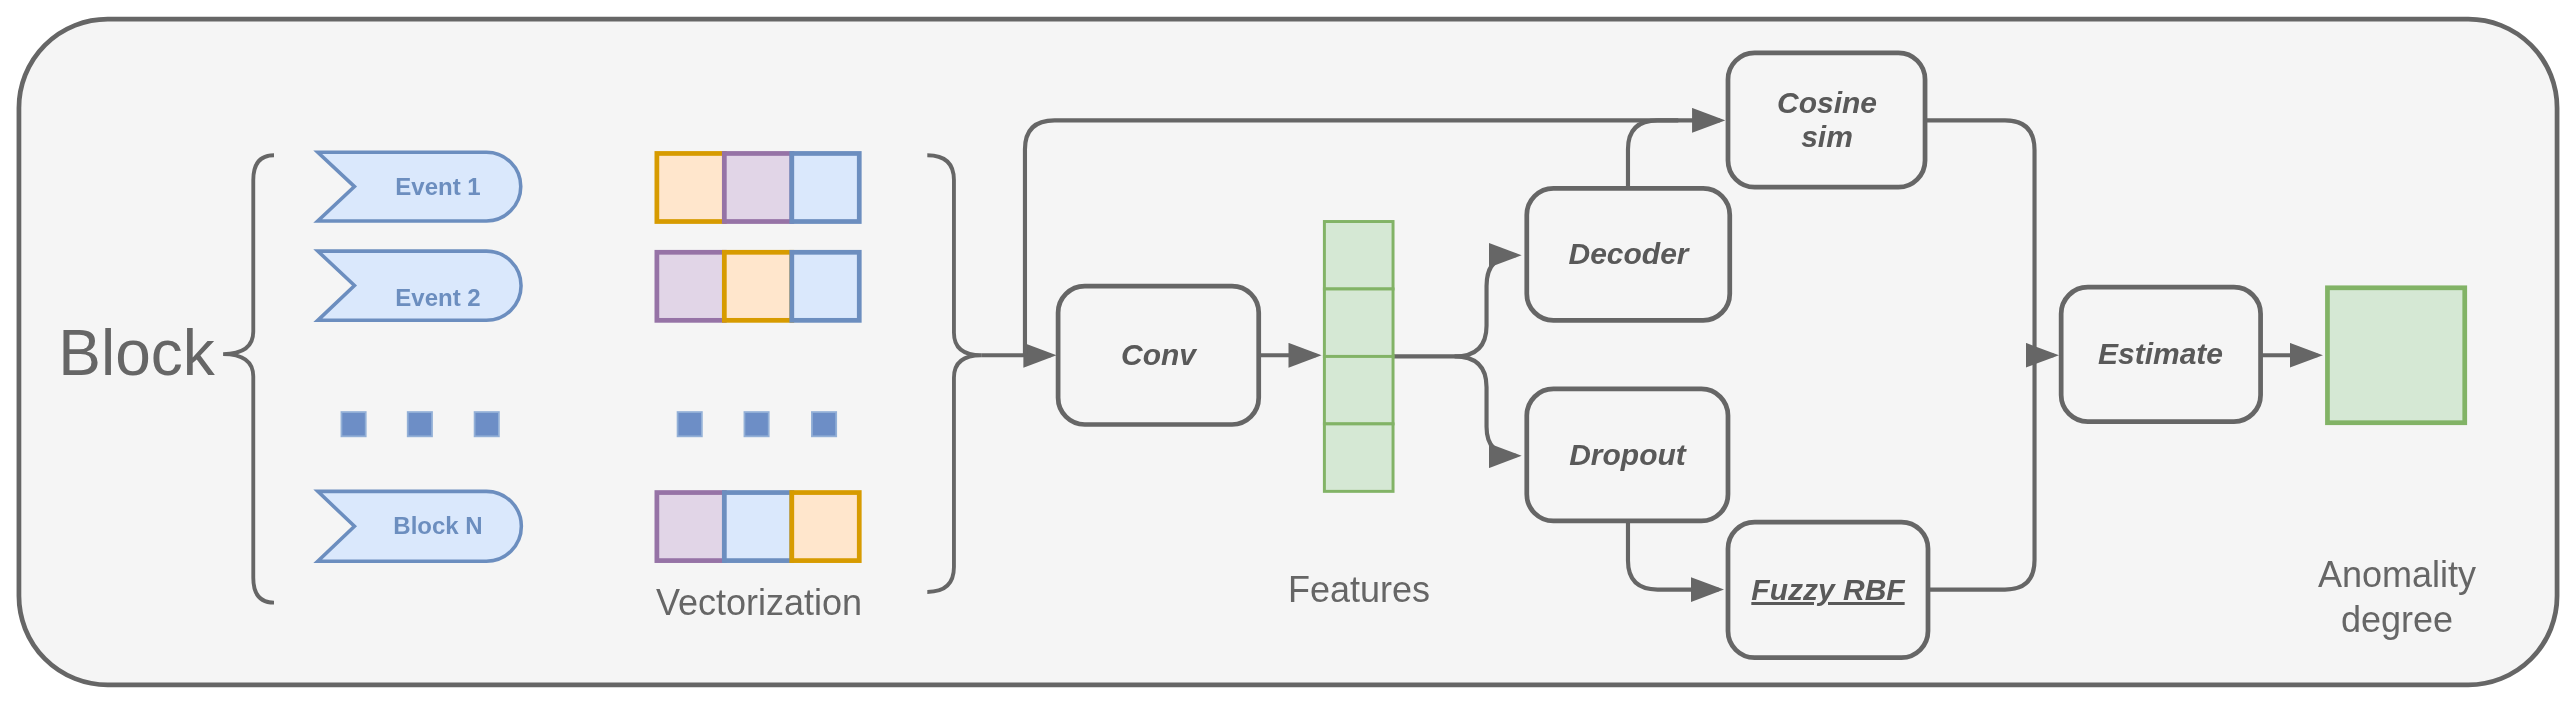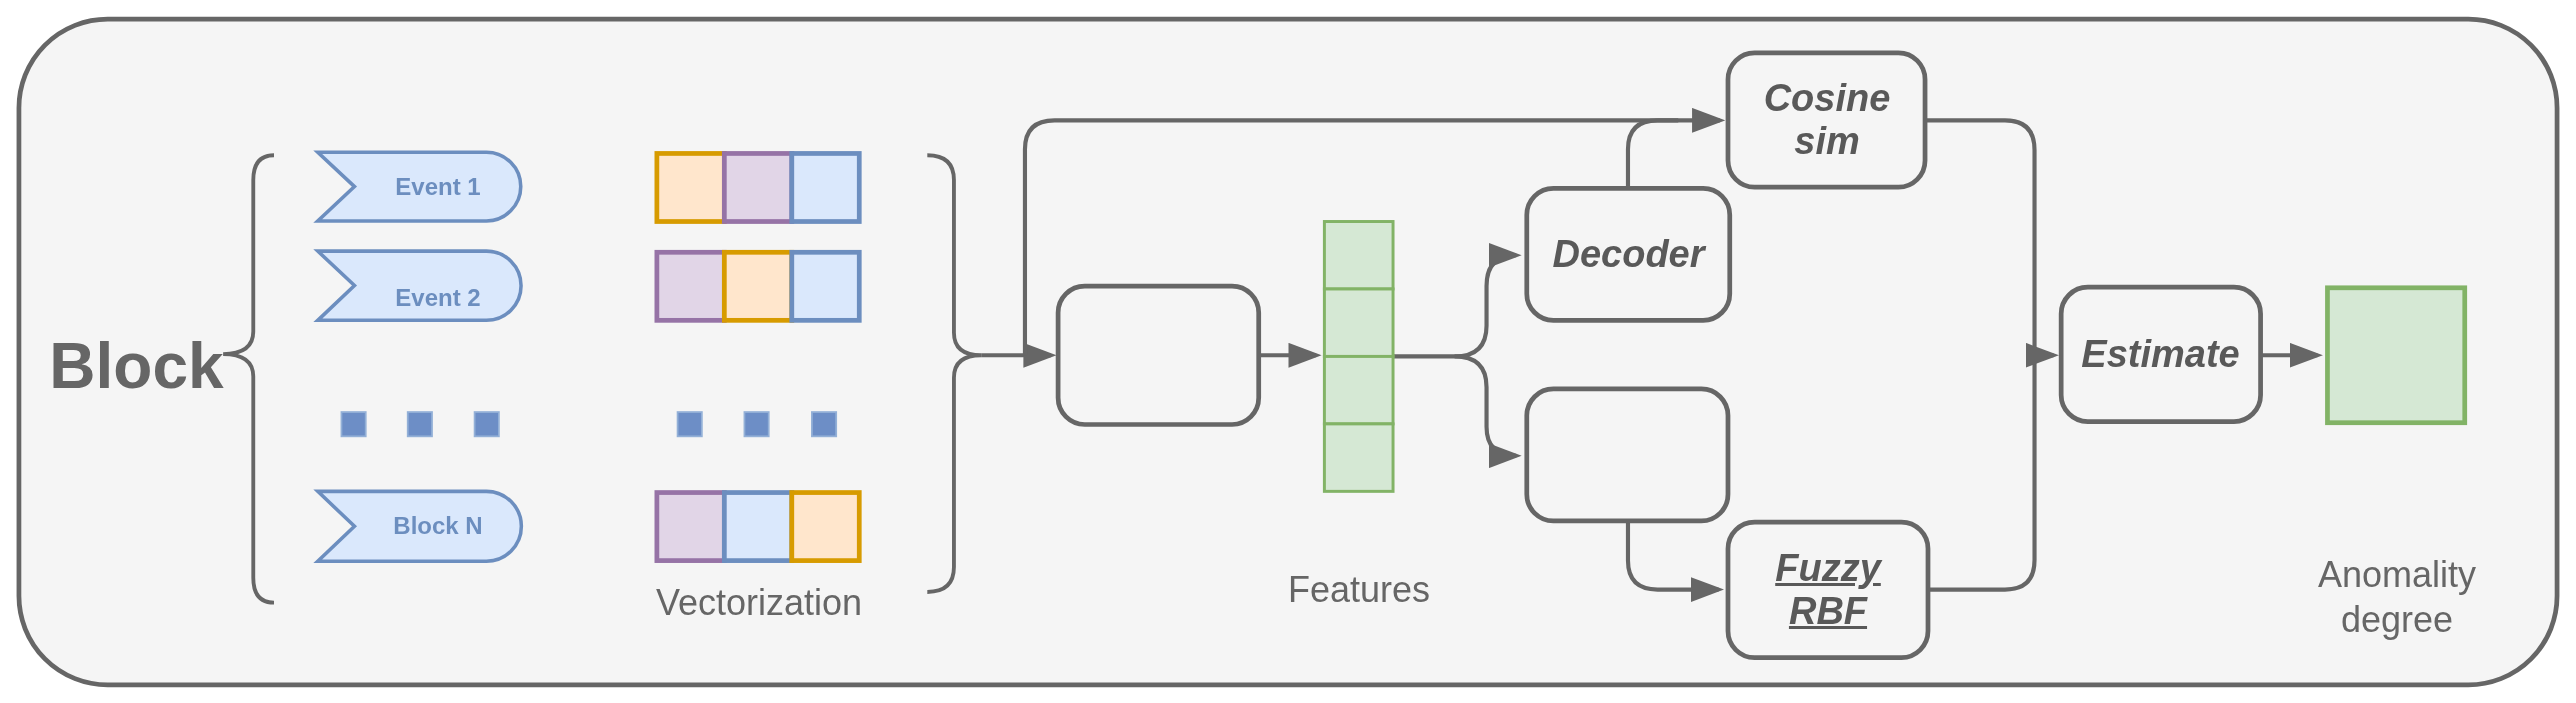--- a/index.html
+++ b/index.html
@@ -14,21 +14,21 @@
   .evt{fill:var(--blue-fill);stroke:var(--blue-stroke);stroke-width:6px;}
   .cell-orange{fill:var(--orange-fill);stroke:var(--orange-stroke);stroke-width:8px;}
   .cell-purple{fill:var(--purple-fill);stroke:var(--purple-stroke);stroke-width:8px;}
   .cell-blue{fill:var(--blue-fill);stroke:var(--blue-stroke);stroke-width:8px;}
   .cell-green{fill:var(--green-fill);stroke:var(--green-stroke);stroke-width:5px;}
   .square-green{fill:var(--green-fill);stroke:var(--green-stroke);stroke-width:8px;}
   .dot{fill:var(--dot-fill);stroke:var(--dot-stroke);stroke-width:3px;}
 
   
   .txt{position:absolute;display:flex;align-items:center;justify-content:center;text-align:center;}
-  .node-label{font-weight:bold;font-style:italic;font-size:38px;color:var(--node-text);line-height:1.12;}
+  .node-label{font-weight:bold;font-style:italic;font-size:30px;color:var(--node-text);line-height:1.12;}
   .small-label{font-size:36px;color:var(--label-text);line-height:1.25;}
   .event-label{font-size:24px;color:var(--event-text);font-weight:bold;}
   .block-label{font-size:64px;color:var(--label-text);}
 </style>
 </head>
 <body>
 
 <div class="canvas">
 
   <svg class="layer" width="2576" height="704" viewBox="0 0 4353 1189">
@@ -96,31 +96,33 @@
     <rect class="nodebox" x="1788" y="483" width="339" height="234" rx="45"></rect>
     <rect class="nodebox" x="2580" y="318" width="343" height="223" rx="45"></rect>
     <rect class="nodebox" x="2580" y="657" width="340" height="223" rx="45"></rect>
     <rect class="nodebox" x="2920" y="89" width="333" height="227" rx="45"></rect>
     <rect class="nodebox" x="2920" y="882" width="338" height="229" rx="45"></rect>
     <rect class="nodebox" x="3483" y="485" width="337" height="227" rx="45"></rect>
 
     <rect class="square-green" x="3933" y="486" width="232" height="228"></rect>
   </svg>
 
-  <div class="txt block-label" style="left:33px;top:331px;width:207px;height:70px;font-weight:bold;">Block</div>
+  <div class="txt block-label" style="left:33px;top:318px;width:207px;height:70px;">Block</div>
 
   <div class="txt event-label" style="left:361px;top:153px;width:154px;height:67px;">Event 1</div>
   <div class="txt event-label" style="left:361px;top:264px;width:154px;height:67px;">Event 2</div>
   <div class="txt event-label" style="left:361px;top:492px;width:154px;height:67px;">Block N</div>
 
   <div class="txt small-label" style="left:611px;top:579px;width:296px;height:47px;">Vectorization</div>
 
+  <div class="txt node-label" style="left:1058px;top:286px;width:201px;height:138px;">Conv</div>
 
   <div class="txt small-label" style="left:1211px;top:566px;width:296px;height:47px;">Features</div>
 
   <div class="txt node-label" style="left:1527px;top:188px;width:203px;height:132px;">Decoder</div>
+  <div class="txt node-label" style="left:1527px;top:389px;width:201px;height:132px;">Dropout</div>
   <div class="txt node-label" style="left:1750px;top:53px;width:154px;height:134px;">Cosine sim</div>
   <div class="txt node-label" style="left:1751px;top:522px;width:154px;height:136px;text-decoration:underline;">Fuzzy RBF</div>
   <div class="txt node-label" style="left:2061px;top:287px;width:199px;height:134px;">Estimate</div>
 
   <div class="txt small-label" style="left:2301px;top:543px;width:192px;height:107px;text-align:center;">Anomality degree</div>
 </div>
 
 
 </body></html>

